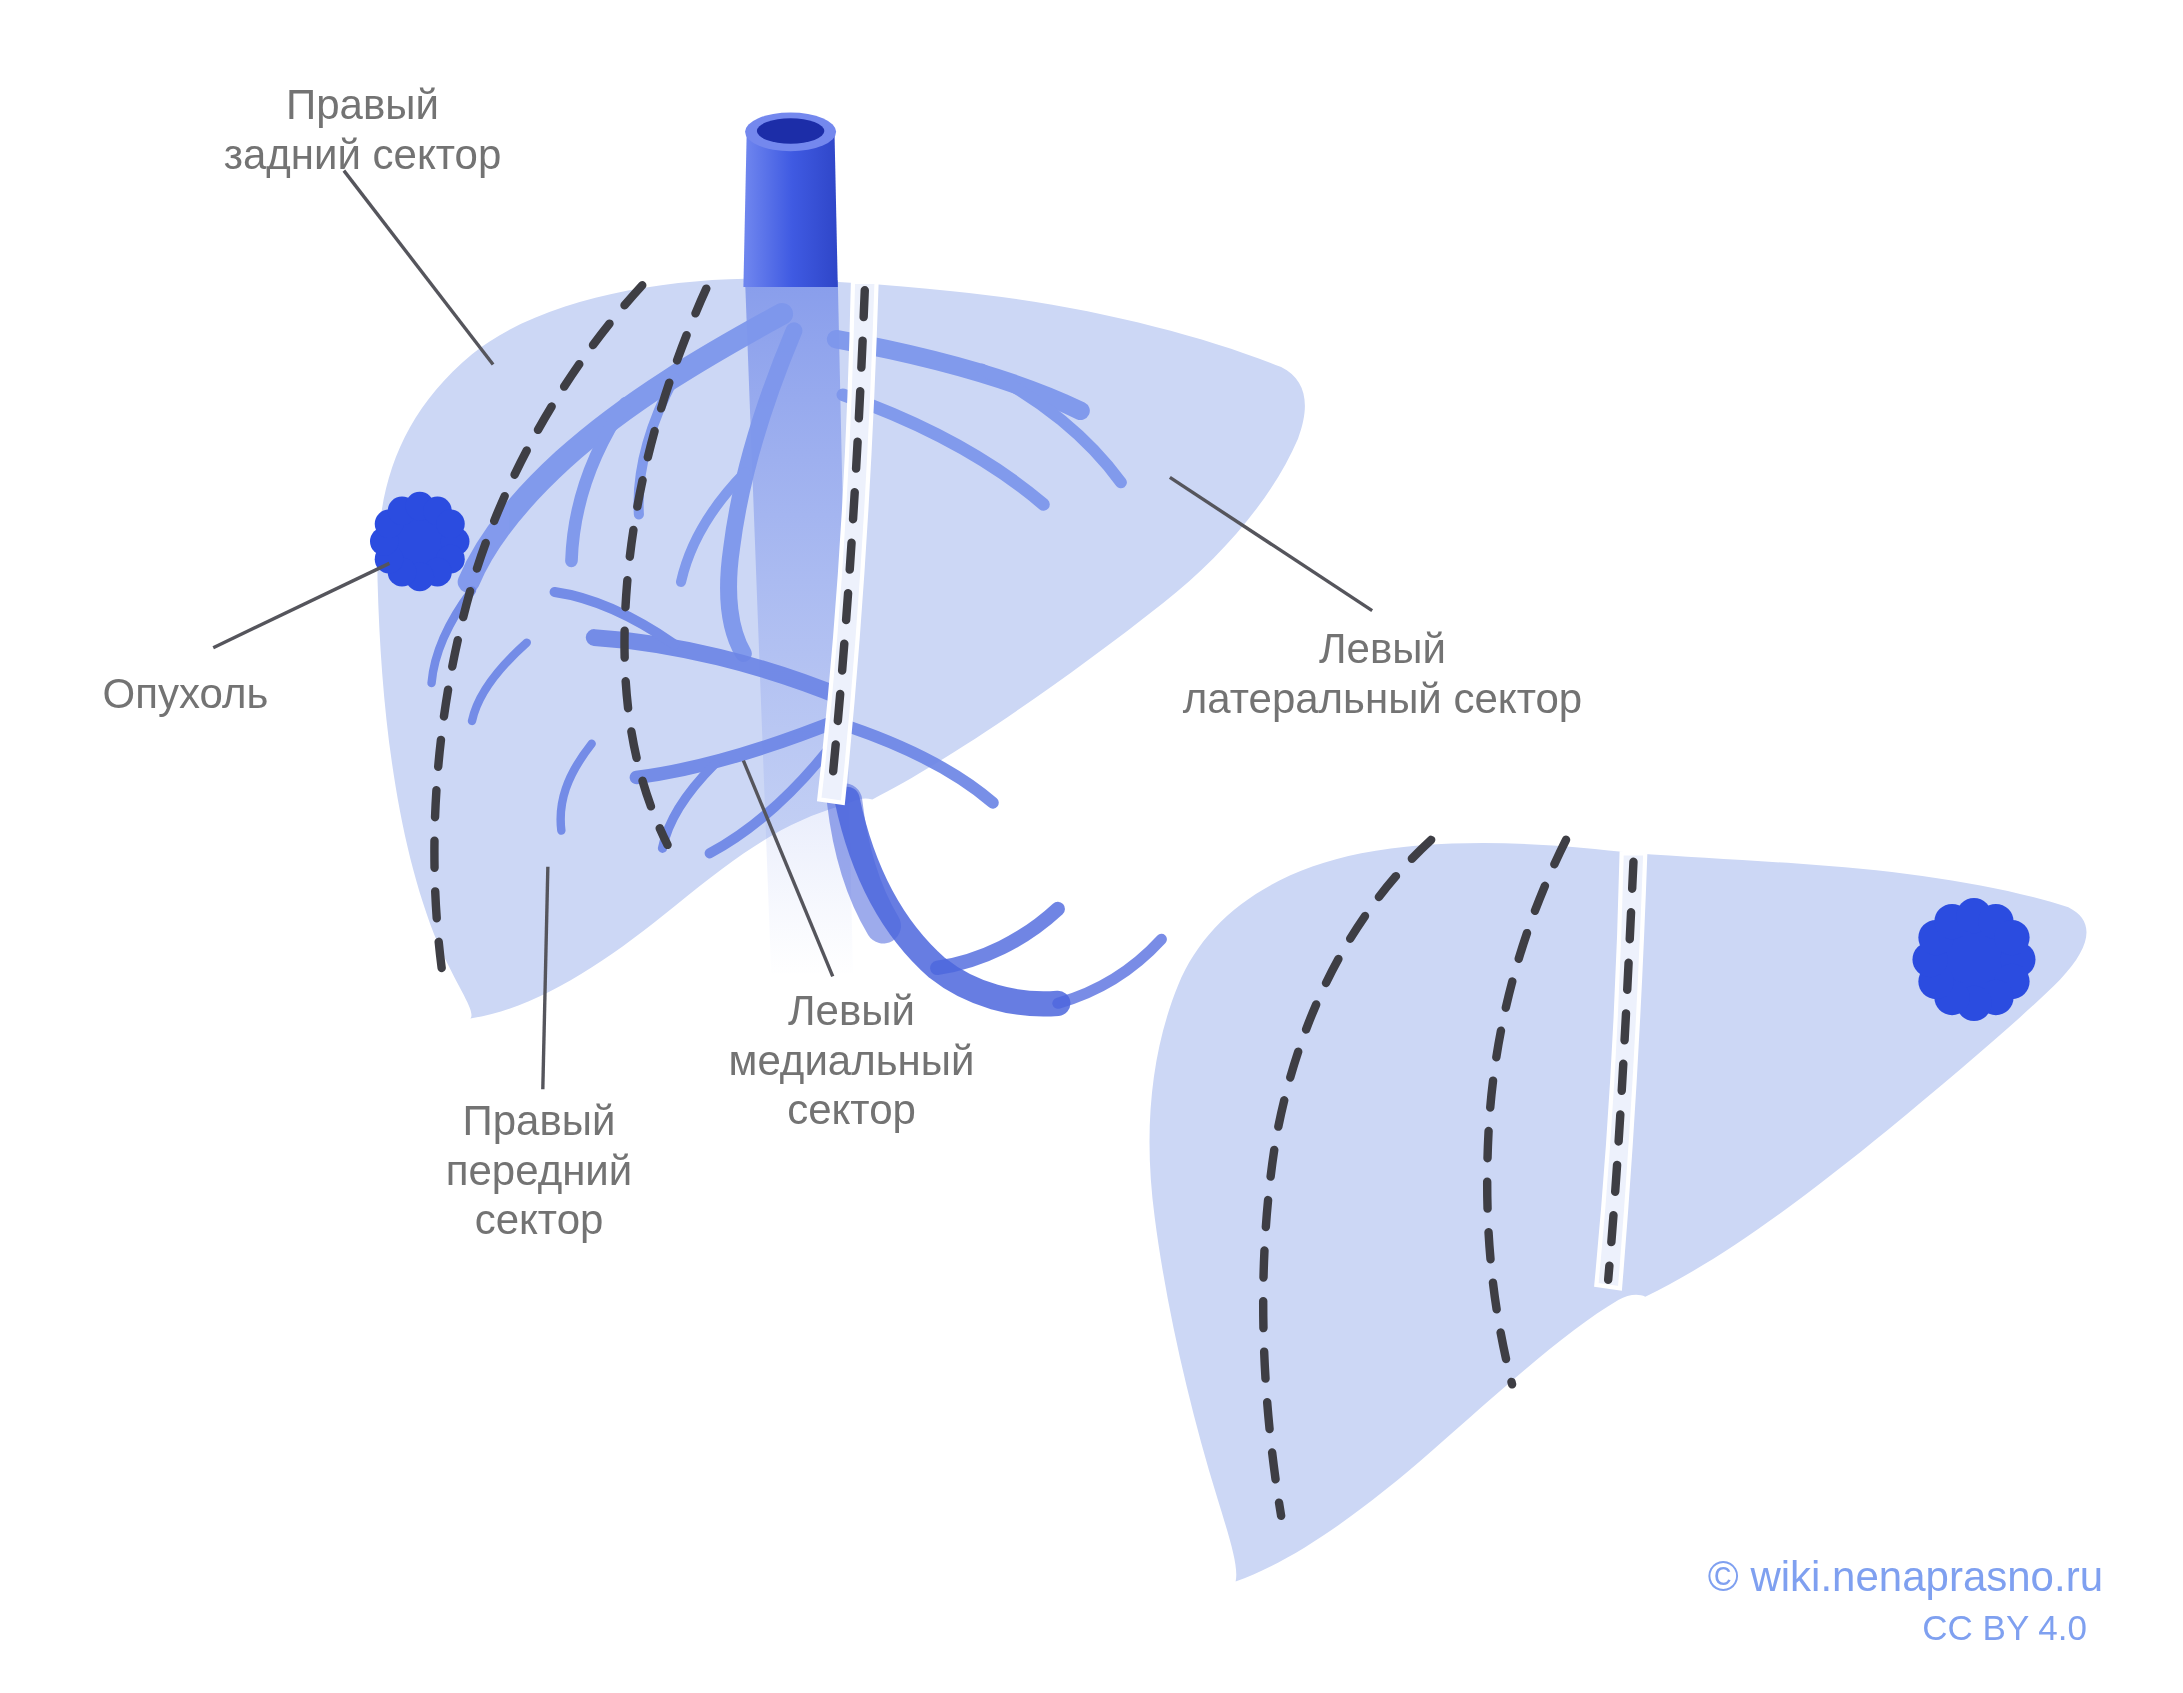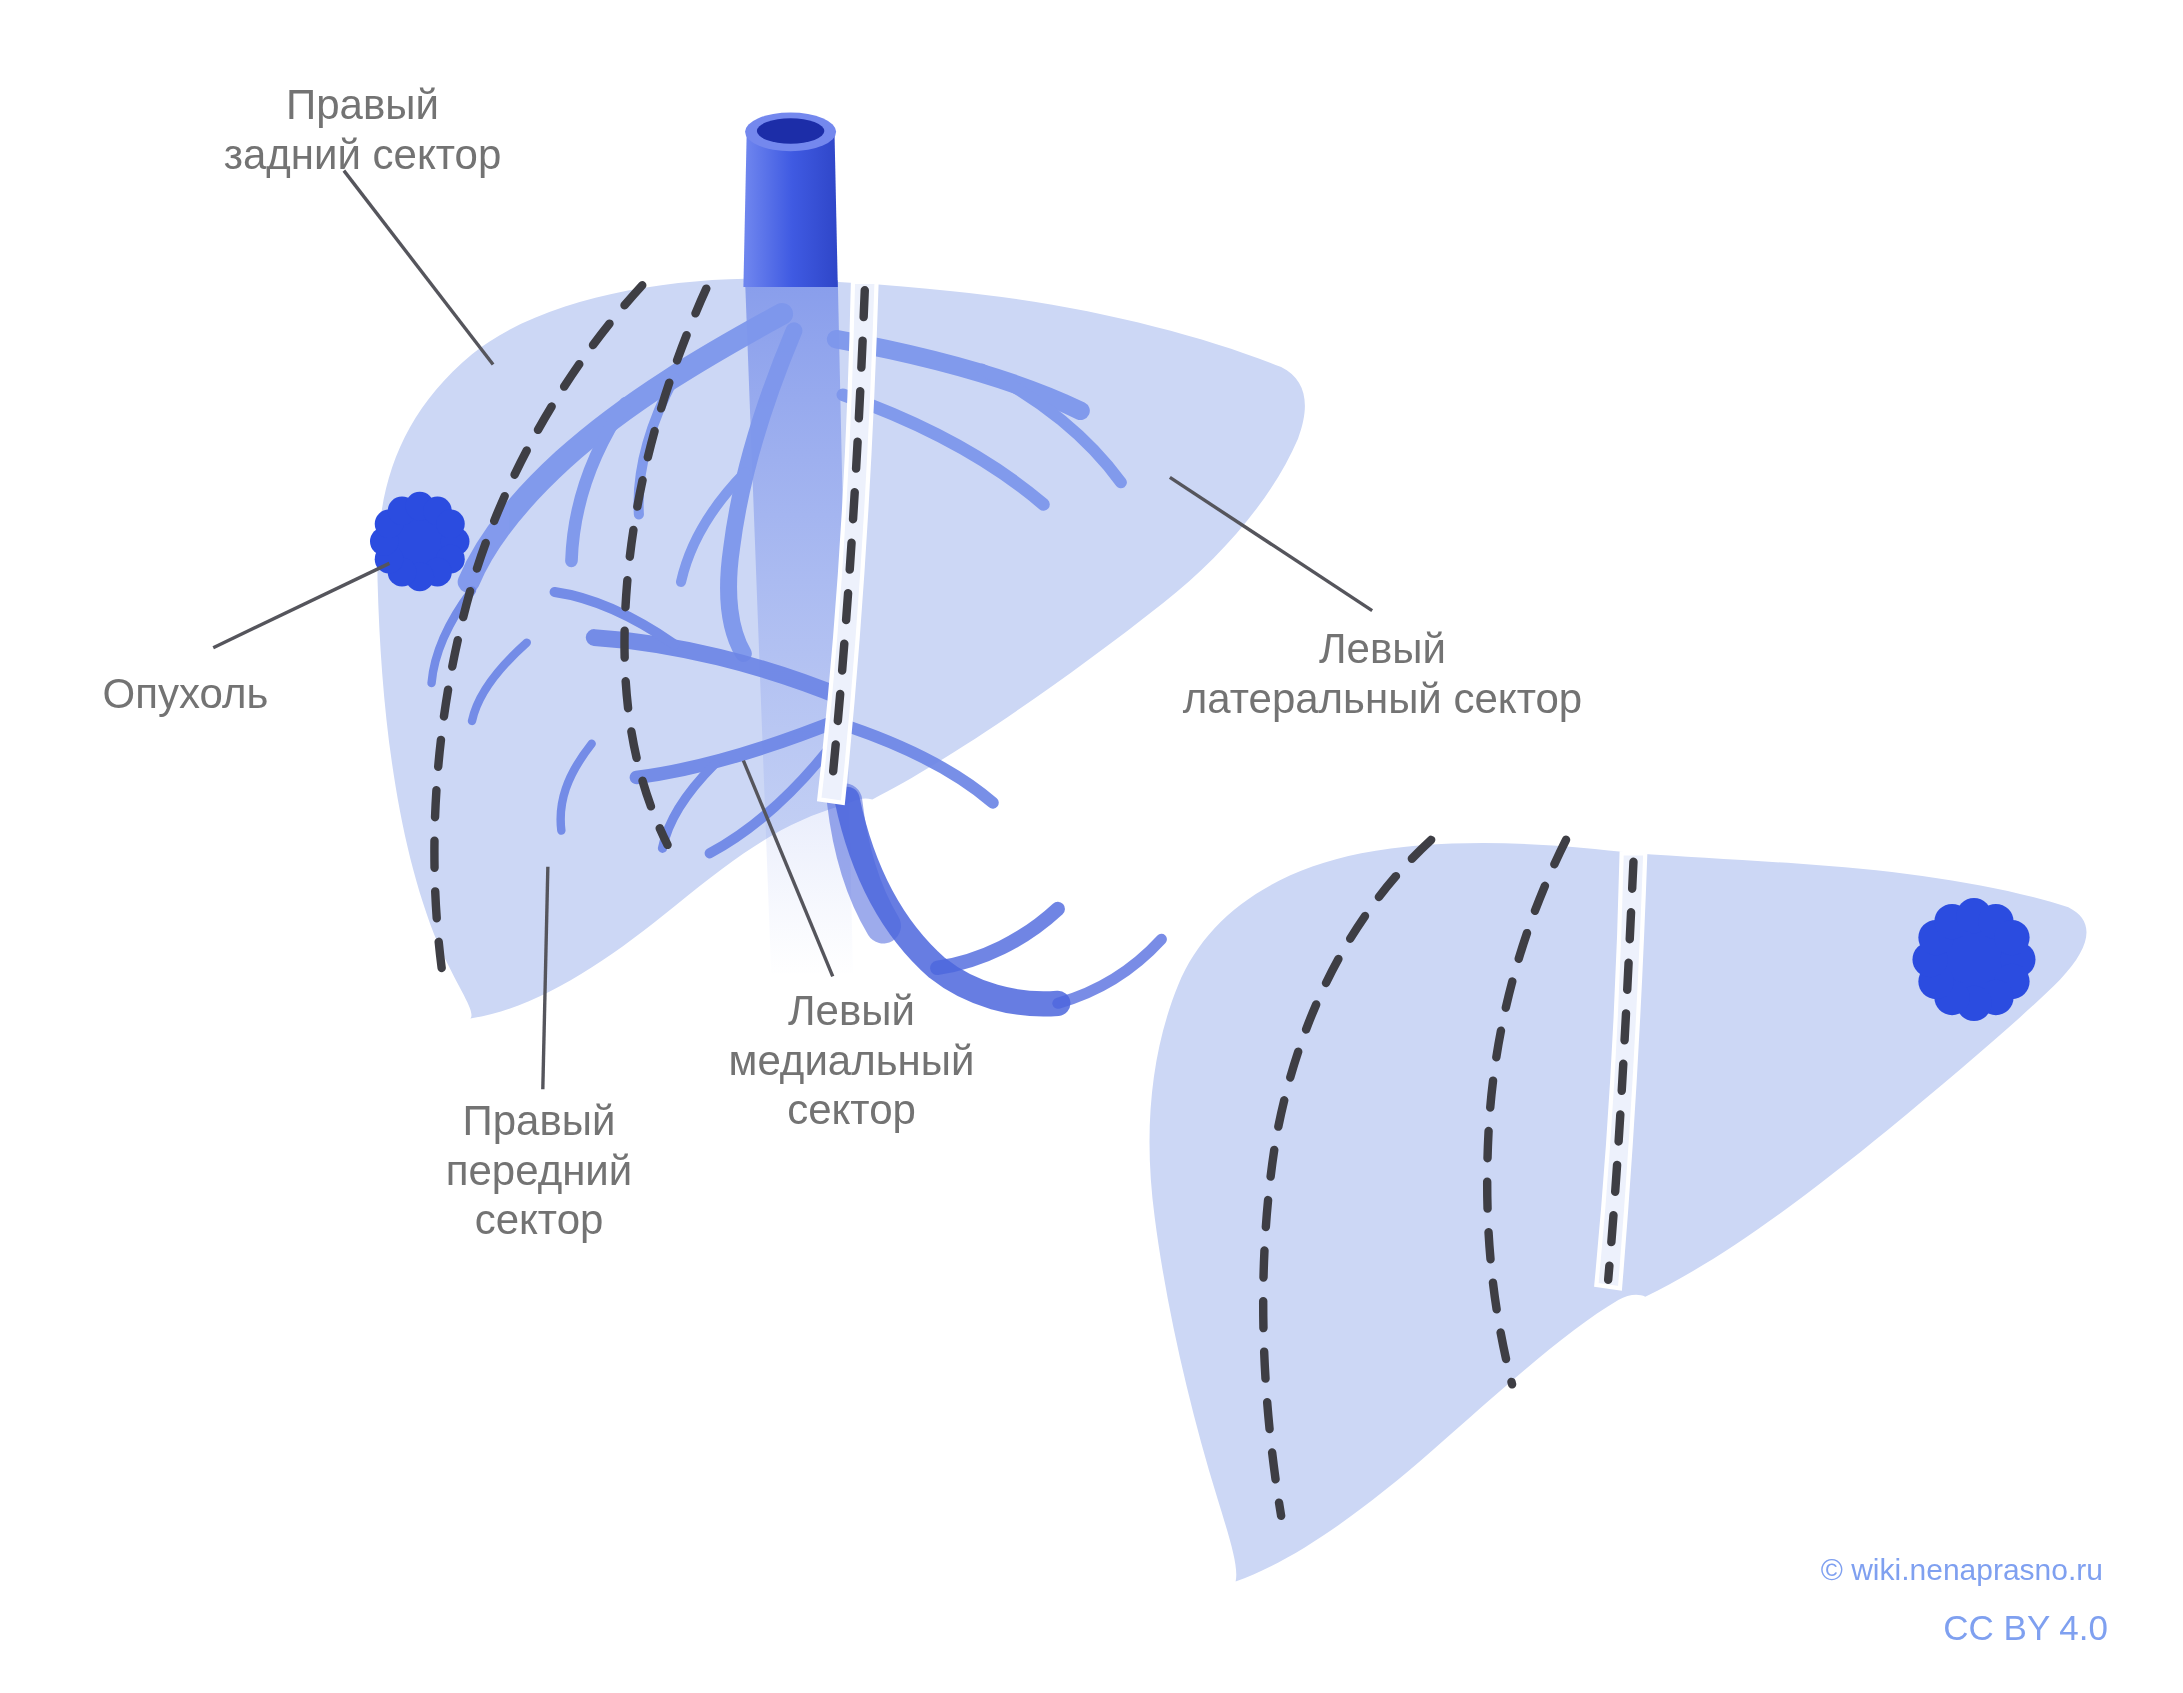--- a/index.html
+++ b/index.html
@@ -11,24 +11,24 @@
   svg.art{position:absolute;left:0;top:0;}
   .label{
     position:absolute;color:#737373;font-size:42px;line-height:1.18;
     text-align:center;white-space:pre-line;
   }
   .title{
     position:absolute;left:1382px;top:46px;width:725px;text-align:center;
     color:#5b82ea;font-size:53px;font-weight:600;letter-spacing:0.4px;
   }
   .credit-main{
-    position:absolute;right:80px;top:1553px;color:#7fa0f0;font-size:30px;text-align:right;
+    position:absolute;right:80px;top:1553px;color:#7fa0f0;font-size:42px;text-align:right;
   }
   .credit-sub{
-    position:absolute;right:75px;top:1608px;color:#7fa0f0;font-size:35px;text-align:right;
+    position:absolute;right:96px;top:1608px;color:#7fa0f0;font-size:35px;text-align:right;
   }
   .lbl-right-posterior{left:152px;top:80px;width:421px;}
   .lbl-tumor{left:76px;top:669px;width:219px;}
   .lbl-left-lateral{left:1121px;top:624px;width:523px;}
   .lbl-left-medial{left:683px;top:986px;width:337px;}
   .lbl-right-anterior{left:362px;top:1096px;width:354px;}
 </style>
 </head>
 <body>
 

